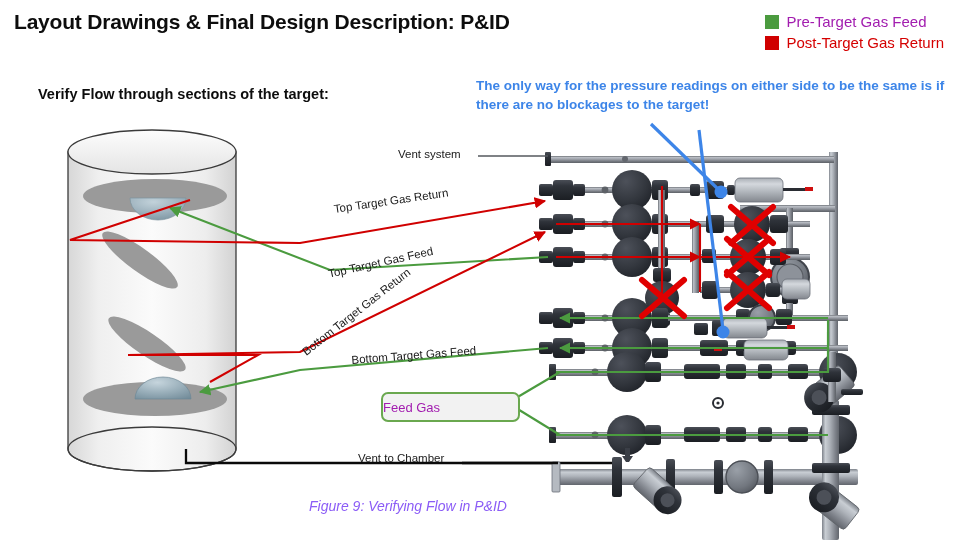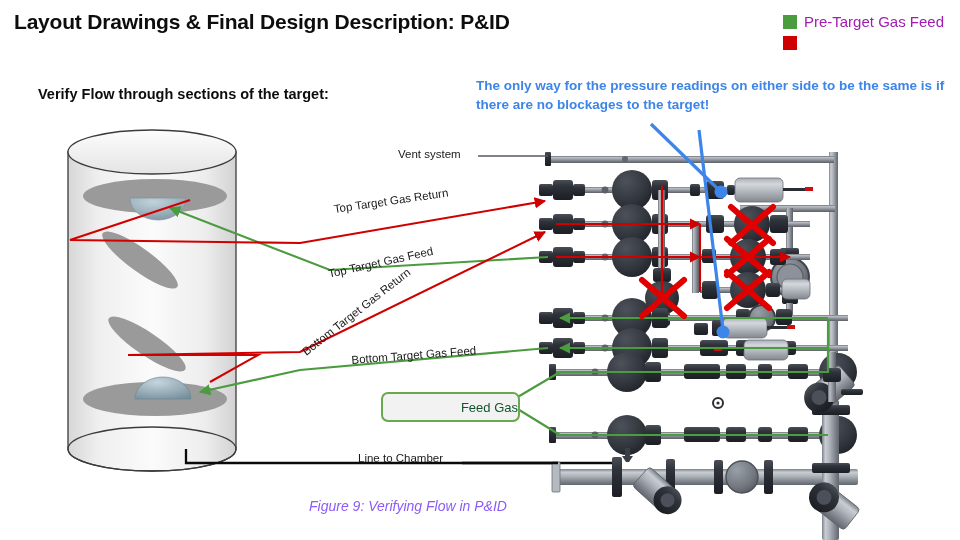--- a/index.html
+++ b/index.html
@@ -36,38 +36,39 @@
 
   #lbl-vent{left:398px;top:148px;text-align:right;}
   #lbl-ttgr{left:333px;top:203px;transform:rotate(-8.2deg);}
   #lbl-ttgf{left:327px;top:268px;transform:rotate(-12.5deg);}
   #lbl-btgr{left:300px;top:348px;transform:rotate(-38deg);}
   #lbl-btgf{left:351px;top:354px;transform:rotate(-4.5deg);}
   #lbl-chamber{left:358px;top:452px;}
 
   #feedgas-box{left:381px;top:392px;width:135px;height:26px;border:2.2px solid #6aa84f;
                border-radius:7px;background:#f2f2f2;display:flex;align-items:center;
-               justify-content:flex-end;font-size:13px;color:#14532d;}
+               justify-content:flex-start;font-size:13px;color:#a21caf;}
 
   svg{position:absolute;left:0;top:0;}
 </style>
 </head>
 <body>
 
 <div id="slide">
 
   <div class="abs" id="slide-title">Layout Drawings &amp; Final Design Description: P&amp;ID</div>
 
   <div class="abs" id="legend">
     <div class="legend-row feed">
       <span class="legend-swatch" style="background:#4b9b3f"></span>
       <span class="legend-label">Pre-Target Gas Feed</span>
     </div>
     <div class="legend-row ret">
       <span class="legend-swatch" style="background:#d00000"></span>
+      <span class="legend-label">Post-Target Gas Return</span>
     </div>
   </div>
 
   <div class="abs" id="blue-note">The only way for the pressure readings on either side to be the same is if there are no blockages to the target!</div>
 
   <div class="abs" id="subtitle">Verify Flow through sections of the target:</div>
 
   <svg width="960" height="540" viewBox="0 0 960 540">
     <defs>
       <linearGradient id="gVesselBody" x1="0" y1="0" x2="1" y2="0">
@@ -412,21 +413,21 @@
     <line x1="478" y1="156" x2="548" y2="156" stroke="#55585e" stroke-width="1.6"></line>
 
     <line x1="462" y1="463" x2="558" y2="463" stroke="#0a0a0a" stroke-width="2.3"></line>
   </svg>
 
   <div class="abs pipe-label" id="lbl-vent">Vent system</div>
   <div class="abs pipe-label" id="lbl-ttgr">Top Target Gas Return</div>
   <div class="abs pipe-label" id="lbl-ttgf">Top Target Gas Feed</div>
   <div class="abs pipe-label" id="lbl-btgr">Bottom Target Gas Return</div>
   <div class="abs pipe-label" id="lbl-btgf">Bottom Target Gas Feed</div>
-  <div class="abs pipe-label" id="lbl-chamber">Line to Chamber</div>
+  <div class="abs pipe-label" id="lbl-chamber">Vent to Chamber</div>
 
   <div class="abs" id="feedgas-box">
     <span>Feed Gas</span>
   </div>
 
   <div class="abs" id="caption-fig">
     <span>Figure 9: Verifying Flow in P&amp;ID</span>
   </div>
 
 </div>

